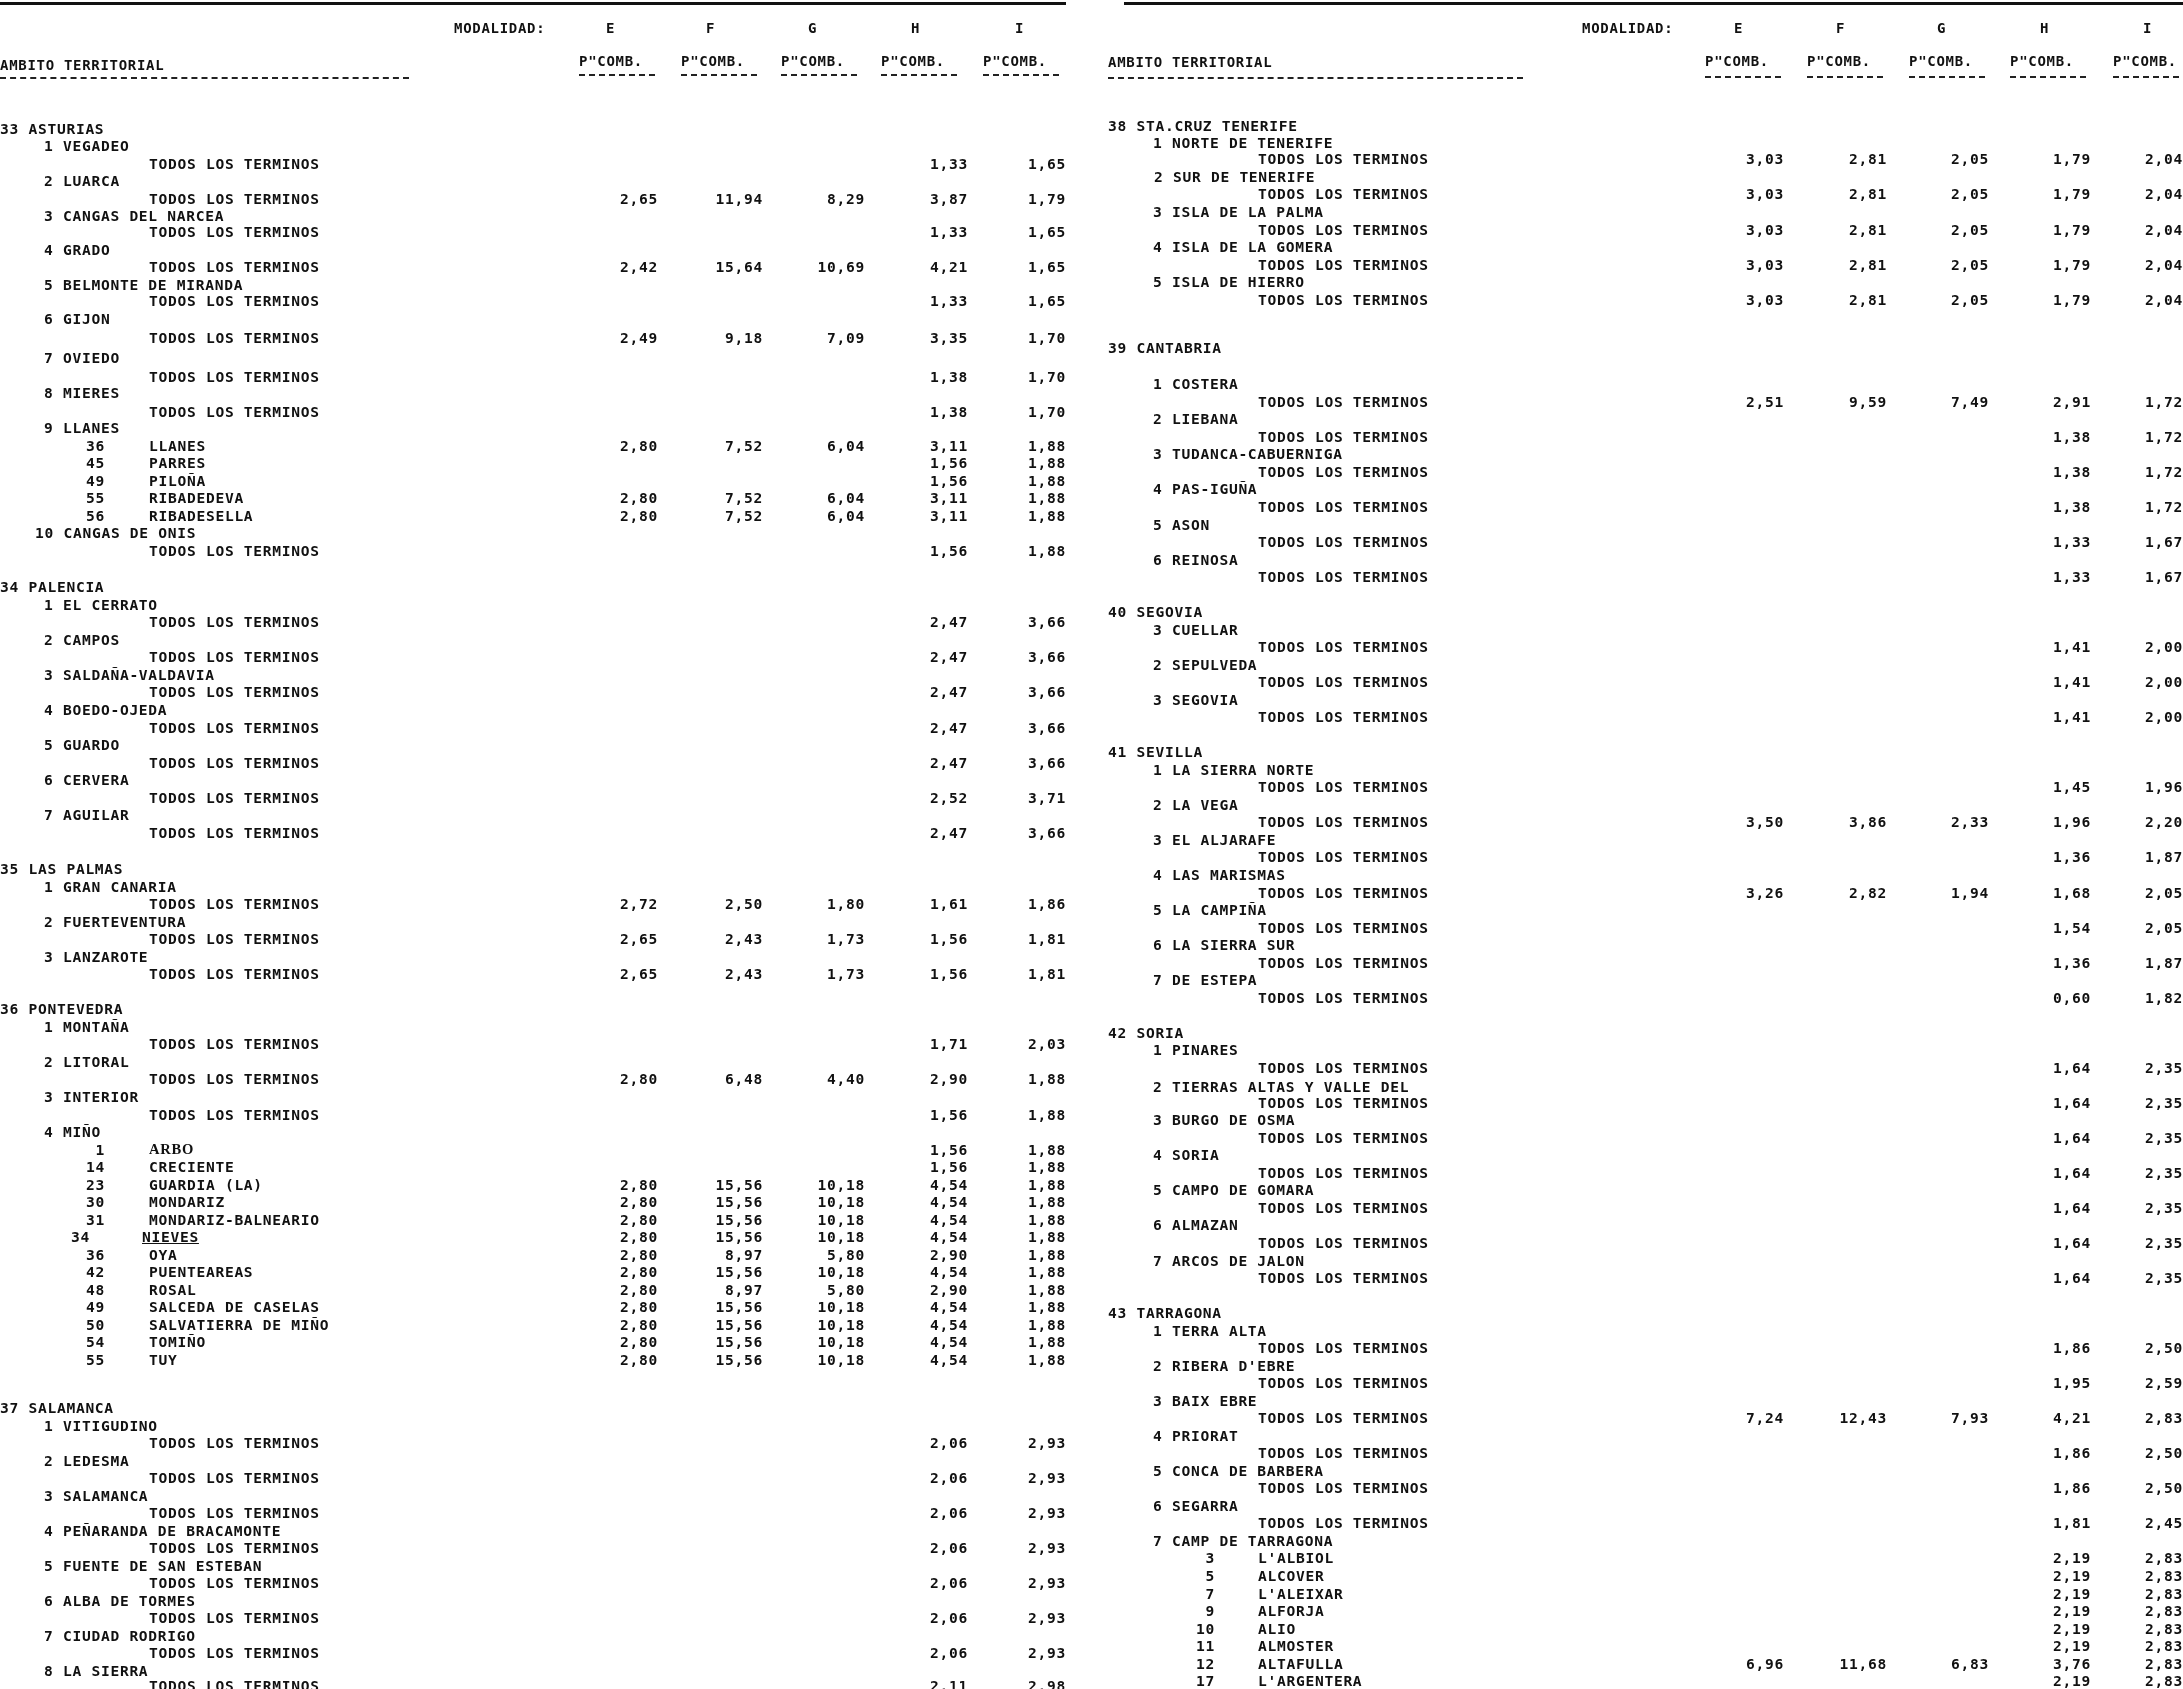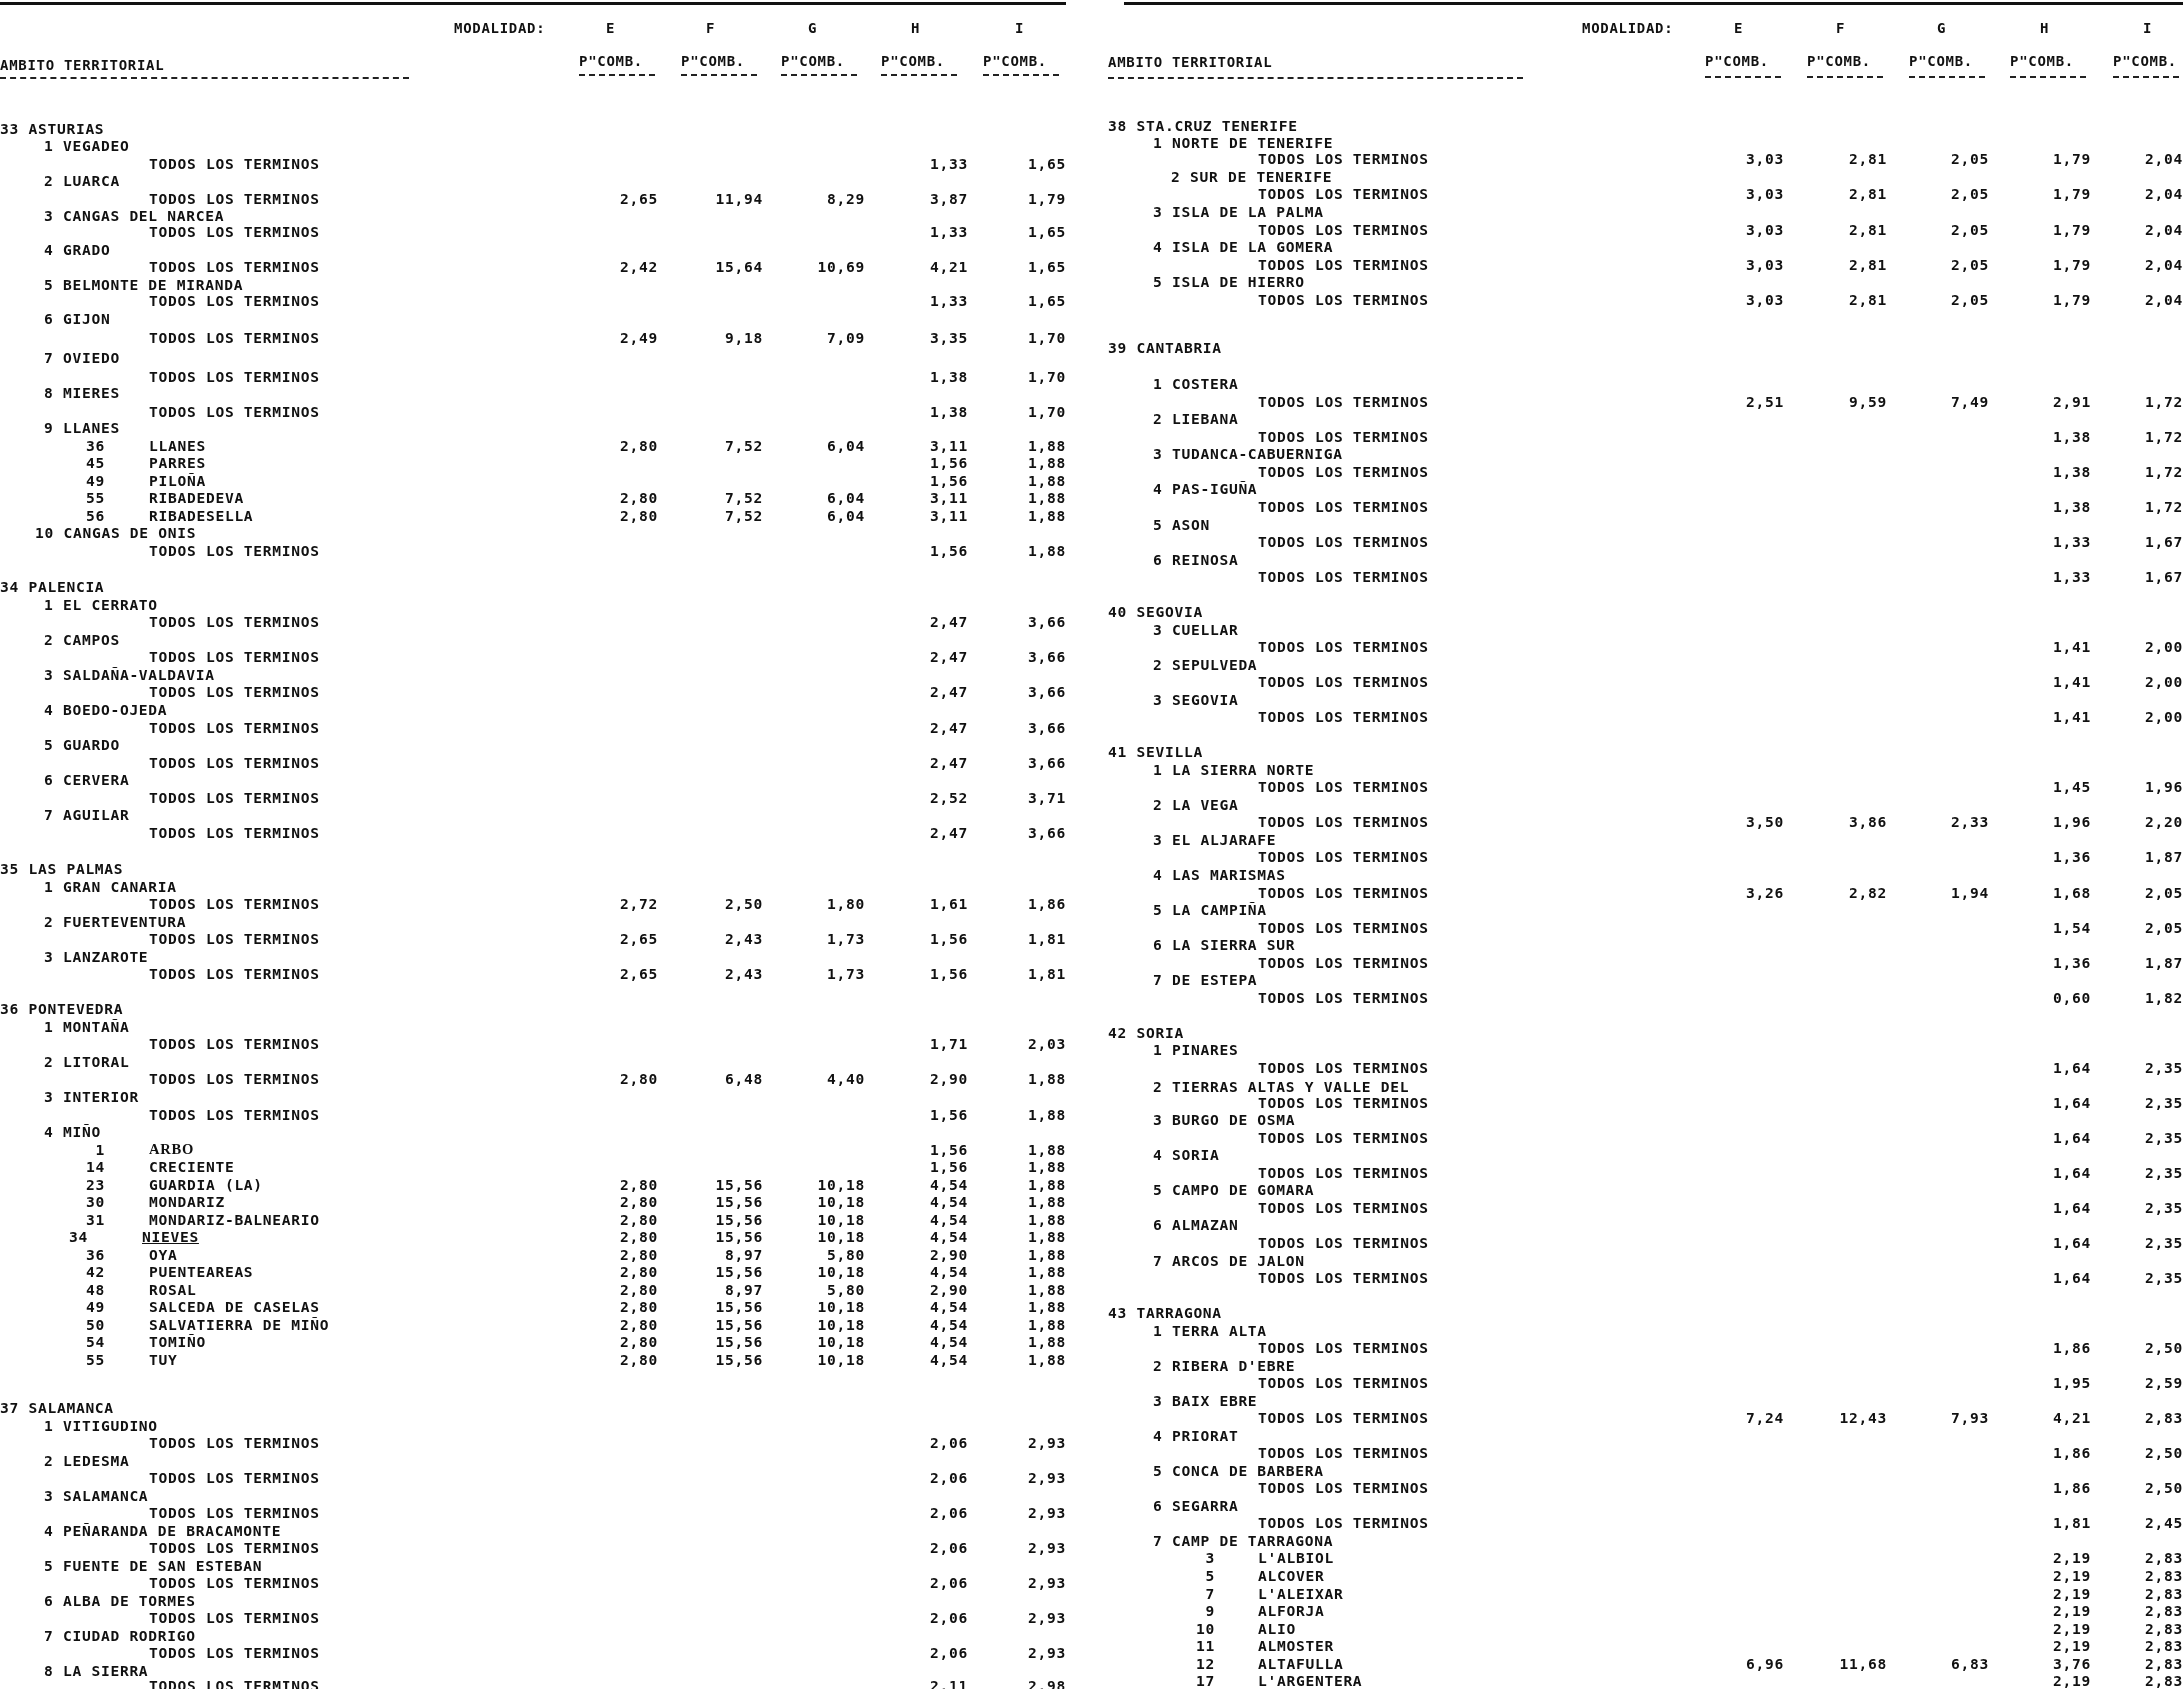--- a/index.html
+++ b/index.html
@@ -326,21 +326,21 @@
       <div class="row" style="top: 1211px;">
         <span class="lbl" style="left: 61px; width: 44px; text-align: right;">31</span>
         <span class="lbl" style="left: 149px;">MONDARIZ-BALNEARIO</span>
         <span class="num" style="left: 570px;">2,80</span>
         <span class="num" style="left: 675px;">15,56</span>
         <span class="num" style="left: 777px;">10,18</span>
         <span class="num" style="left: 880px;">4,54</span>
         <span class="num" style="left: 978px;">1,88</span>
       </div>
       <div class="row" style="top: 1228px;">
-        <span class="lbl" style="left: 69px; width: 44px; ">34</span>
+        <span class="lbl" style="left: 46px; width: 44px; text-align: right;">34</span>
         <span class="lbl" style="left: 142px; text-decoration: underline;">NIEVES</span>
         <span class="num" style="left: 570px;">2,80</span>
         <span class="num" style="left: 675px;">15,56</span>
         <span class="num" style="left: 777px;">10,18</span>
         <span class="num" style="left: 880px;">4,54</span>
         <span class="num" style="left: 978px;">1,88</span>
       </div>
       <div class="row" style="top: 1246px;">
         <span class="lbl" style="left: 61px; width: 44px; text-align: right;">36</span>
         <span class="lbl" style="left: 149px;">OYA</span>
@@ -503,21 +503,21 @@
       </div>
       <div class="row" style="top: 150px;">
         <span class="lbl" style="left: 134px;">TODOS LOS TERMINOS</span>
         <span class="num" style="left: 572px;">3,03</span>
         <span class="num" style="left: 675px;">2,81</span>
         <span class="num" style="left: 777px;">2,05</span>
         <span class="num" style="left: 879px;">1,79</span>
         <span class="num" style="left: 971px;">2,04</span>
       </div>
       <div class="row" style="top: 168px;">
-        <span class="lbl" style="left: 47px;">2 SUR DE TENERIFE</span>
+        <span class="lbl" style="left: 30px;">2 SUR DE TENERIFE</span>
       </div>
       <div class="row" style="top: 185px;">
         <span class="lbl" style="left: 134px;">TODOS LOS TERMINOS</span>
         <span class="num" style="left: 572px;">3,03</span>
         <span class="num" style="left: 675px;">2,81</span>
         <span class="num" style="left: 777px;">2,05</span>
         <span class="num" style="left: 879px;">1,79</span>
         <span class="num" style="left: 971px;">2,04</span>
       </div>
       <div class="row" style="top: 203px;">

